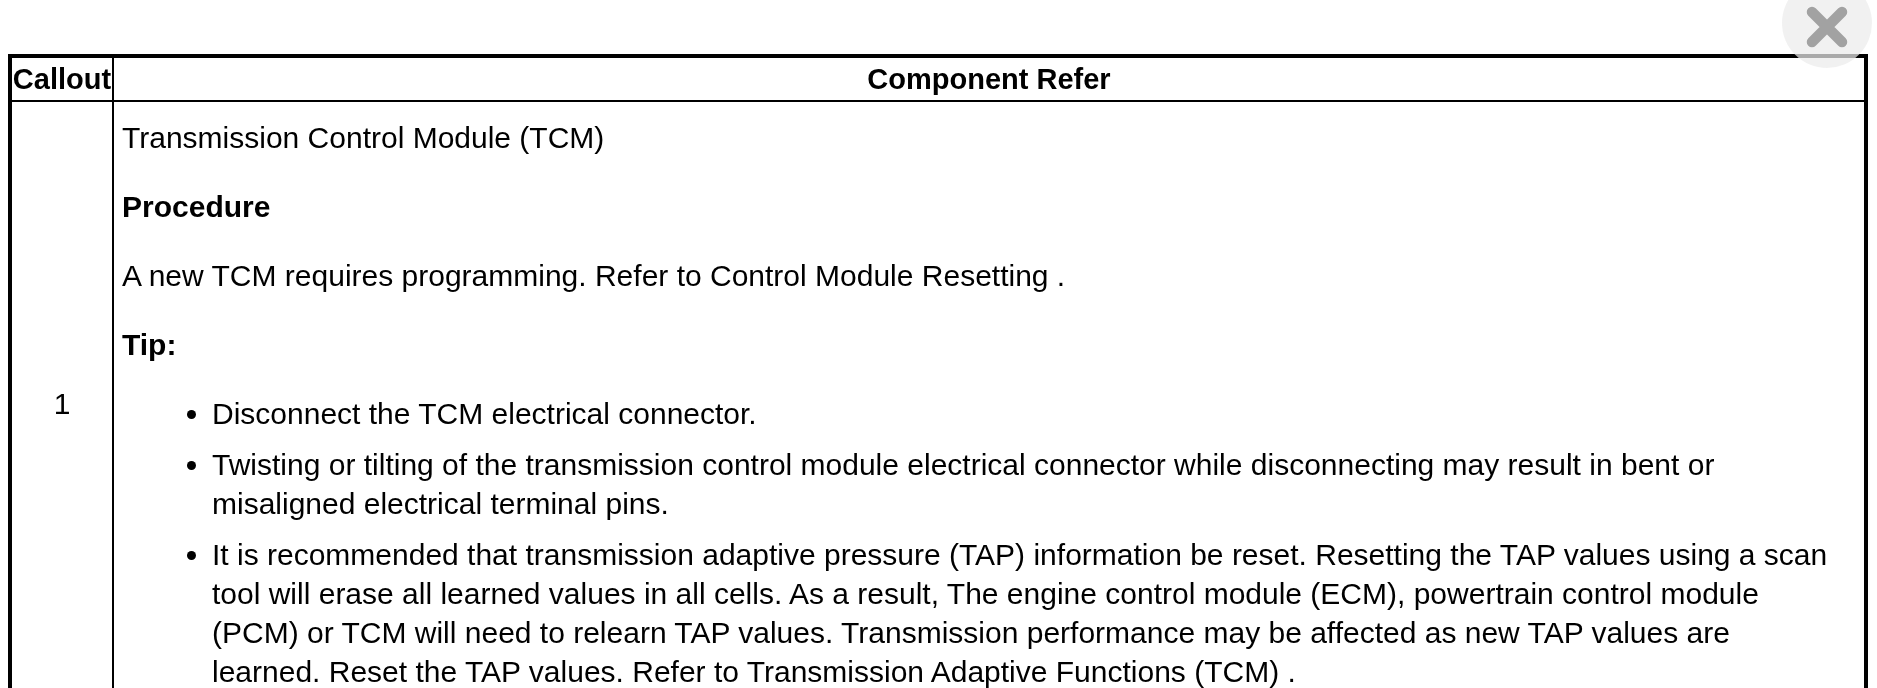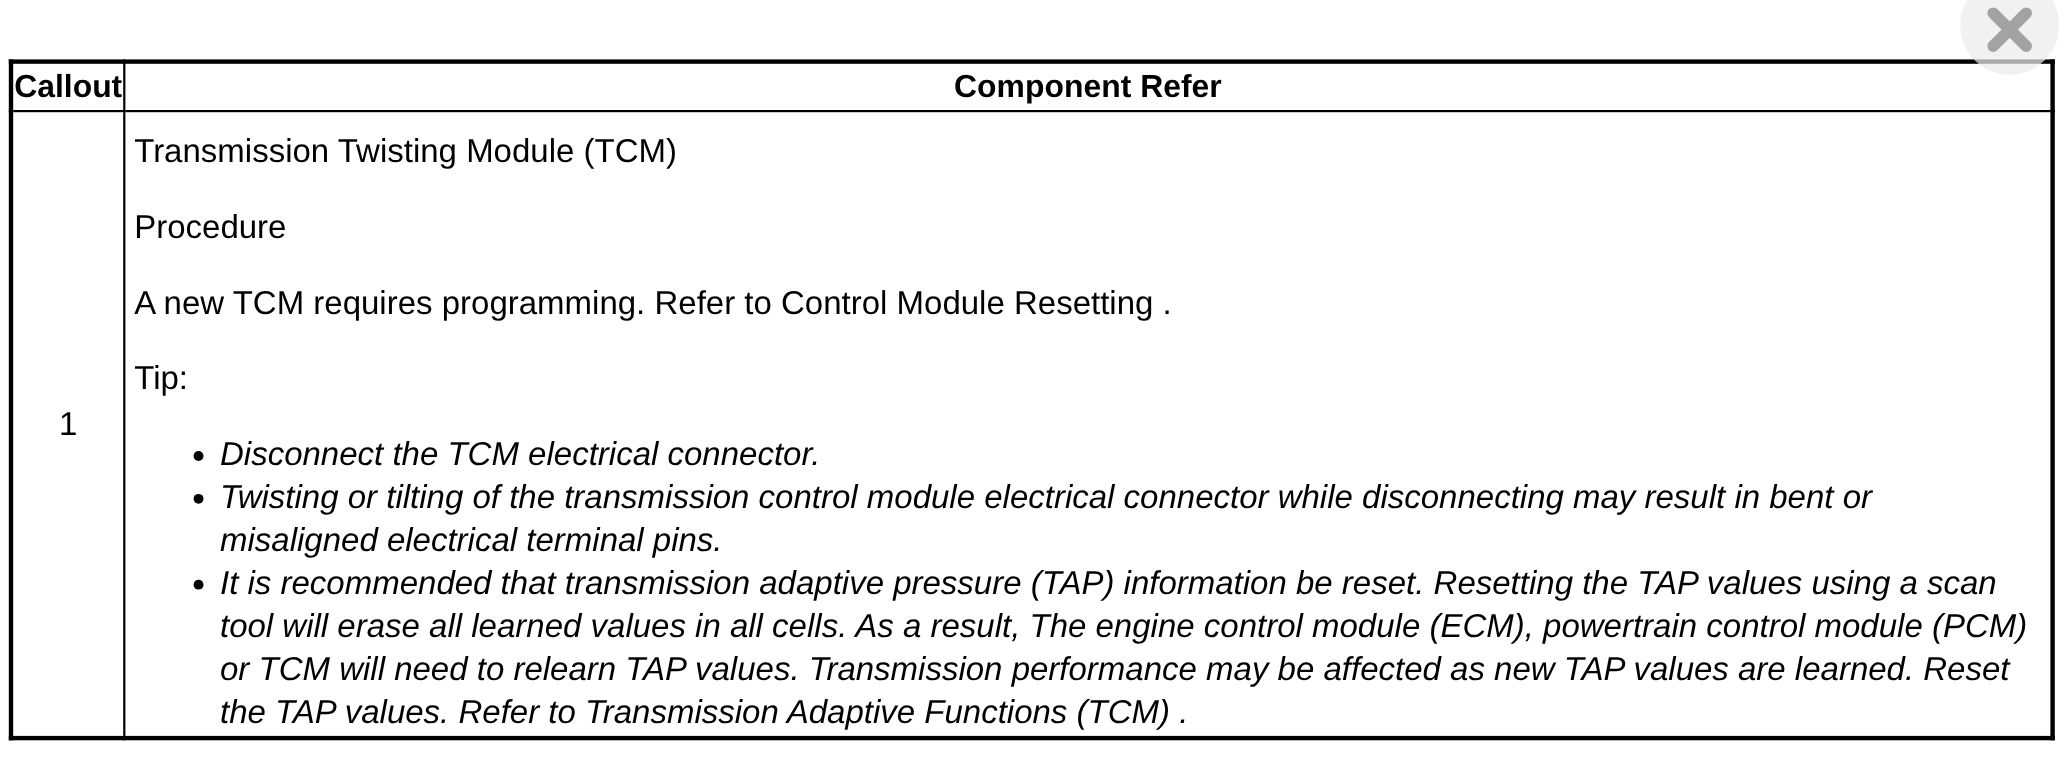--- a/index.html
+++ b/index.html
@@ -39,27 +39,27 @@
     font-size: 30px;
     height: 560px;
   }
   td.component-cell {
     vertical-align: top;
     font-size: 30px;
     line-height: 39px;
     padding: 16px 14px 2px 8px;
   }
   .component-cell p { margin: 0 0 30px 0; }
-  .bold { font-weight: 400; }
+  .bold { font-weight: 700; }
   ul.tips {
     margin: 0;
     padding: 0 0 0 78px;
     list-style: disc outside;
   }
-  ul.tips li { margin: 0; padding: 0; font-style: italic; }
+  ul.tips li { margin: 12px; padding: 0; }
 
   
   .close-btn {
     position: absolute;
     left: 1782px; top: -22px;
     width: 90px; height: 90px;
     border-radius: 50%;
     background: rgba(236,236,236,0.72);
     display: flex;
     align-items: center;
@@ -82,21 +82,21 @@
   <thead>
     <tr>
       <th class="callout-col">Callout</th>
       <th>Component Refer</th>
     </tr>
   </thead>
   <tbody>
     <tr>
       <td class="callout-cell">1</td>
       <td class="component-cell">
-        <p>Transmission Twisting Module (TCM)</p>
+        <p>Transmission Control Module (TCM)</p>
         <p class="bold">Procedure</p>
         <p>A new TCM requires programming. Refer to Control Module Resetting .</p>
         <p class="bold">Tip:</p>
         <ul class="tips">
           <li>Disconnect the TCM electrical connector.</li>
           <li>Twisting or tilting of the transmission control module electrical connector while disconnecting may result in bent or misaligned electrical terminal pins.</li>
           <li>It is recommended that transmission adaptive pressure (TAP) information be reset. Resetting the TAP values using a scan tool will erase all learned values in all cells. As a result, The engine control module (ECM), powertrain control module (PCM) or TCM will need to relearn TAP values. Transmission performance may be affected as new TAP values are learned. Reset the TAP values. Refer to Transmission Adaptive Functions (TCM) .</li>
         </ul>
       </td>
     </tr>

